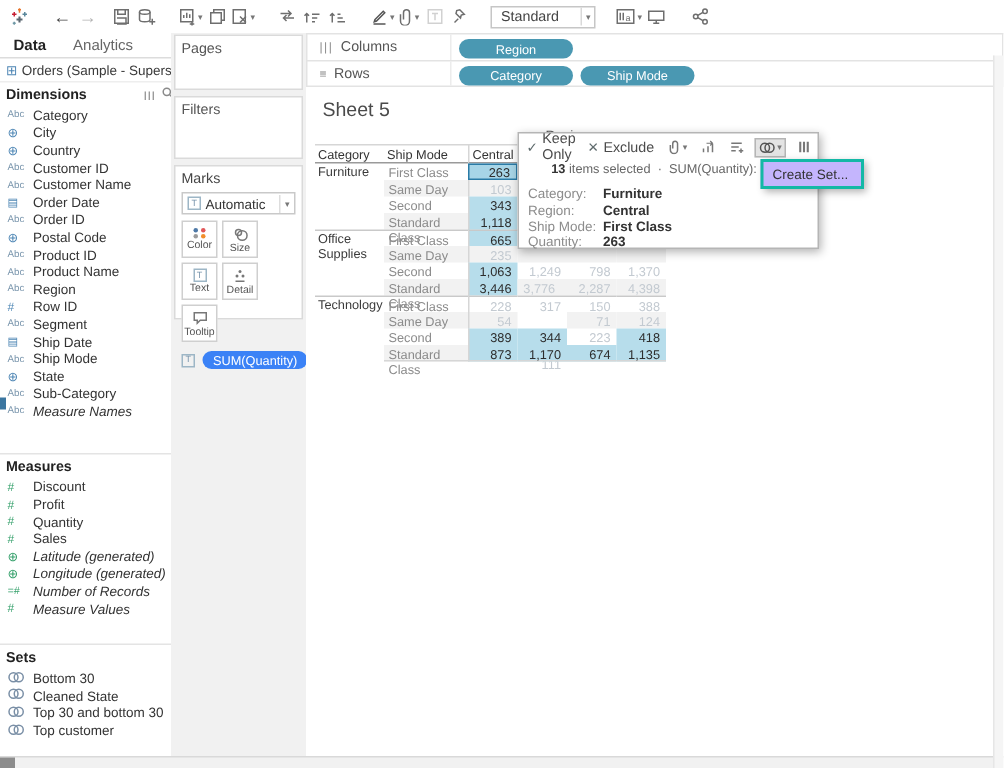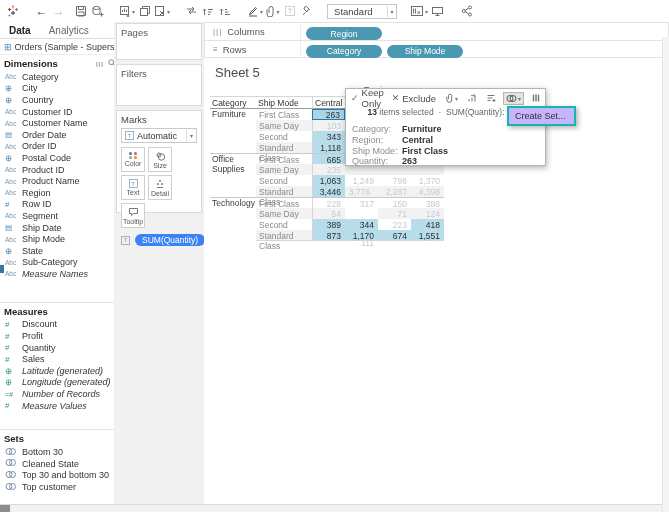--- a/index.html
+++ b/index.html
@@ -544,21 +544,21 @@
         <div class="vcell dim band" style="grid-area: 12 / 6;">124</div>
         <div class="ship-cell" style="grid-area: 13 / 2;">Second Class</div>
         <div class="vcell c0 hl" style="grid-area: 13 / 3;">389</div>
         <div class="vcell hl" style="grid-area: 13 / 4;">344</div>
         <div class="vcell dim" style="grid-area: 13 / 5;">223</div>
         <div class="vcell hl" style="grid-area: 13 / 6;">418</div>
         <div class="ship-cell band last-row" style="grid-area: 14 / 2;">Standard Class</div>
         <div class="vcell c0 hl last-row" style="grid-area: 14 / 3;">873</div>
         <div class="vcell hl last-row" style="grid-area: 14 / 4;">1,170</div>
         <div class="vcell hl last-row" style="grid-area: 14 / 5;">674</div>
-        <div class="vcell hl last-row" style="grid-area: 14 / 6;">1,551</div>
+        <div class="vcell hl last-row" style="grid-area: 14 / 6;">1,135</div>
       </div>
   </div>
 
   <div class="vtooltip">
     <div class="tt-cmd">
       <span class="tt-glyph">✓</span>
       <span class="lbl">Keep Only</span>
       <span class="tt-glyph">✕</span>
       <span class="lbl">Exclude</span>
       <span class="tt-icons">

